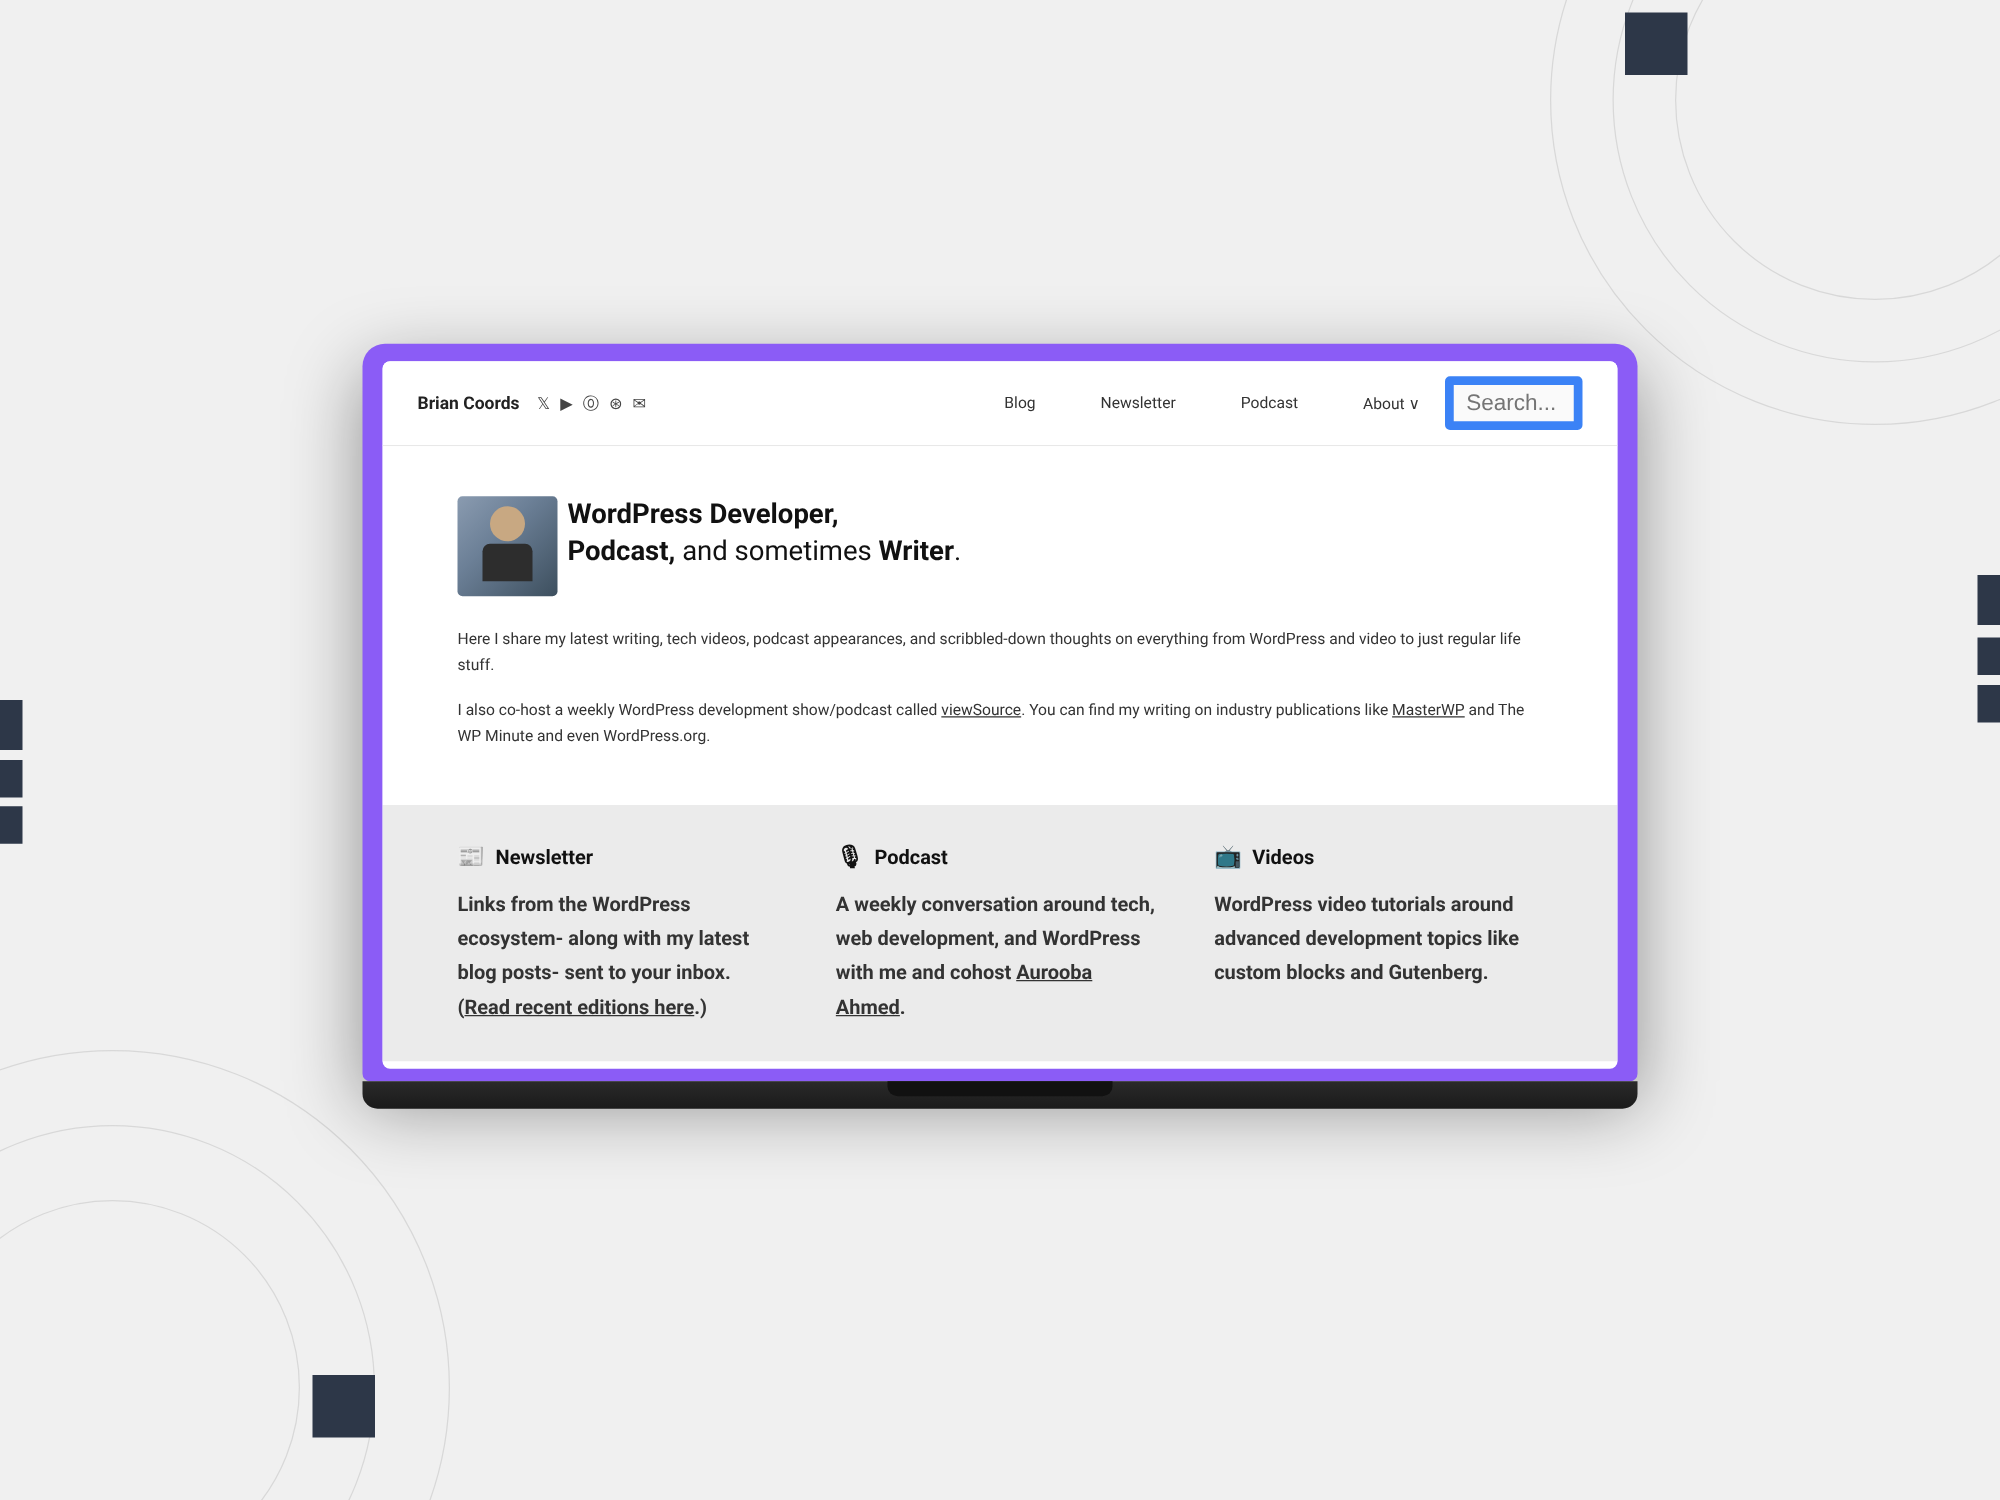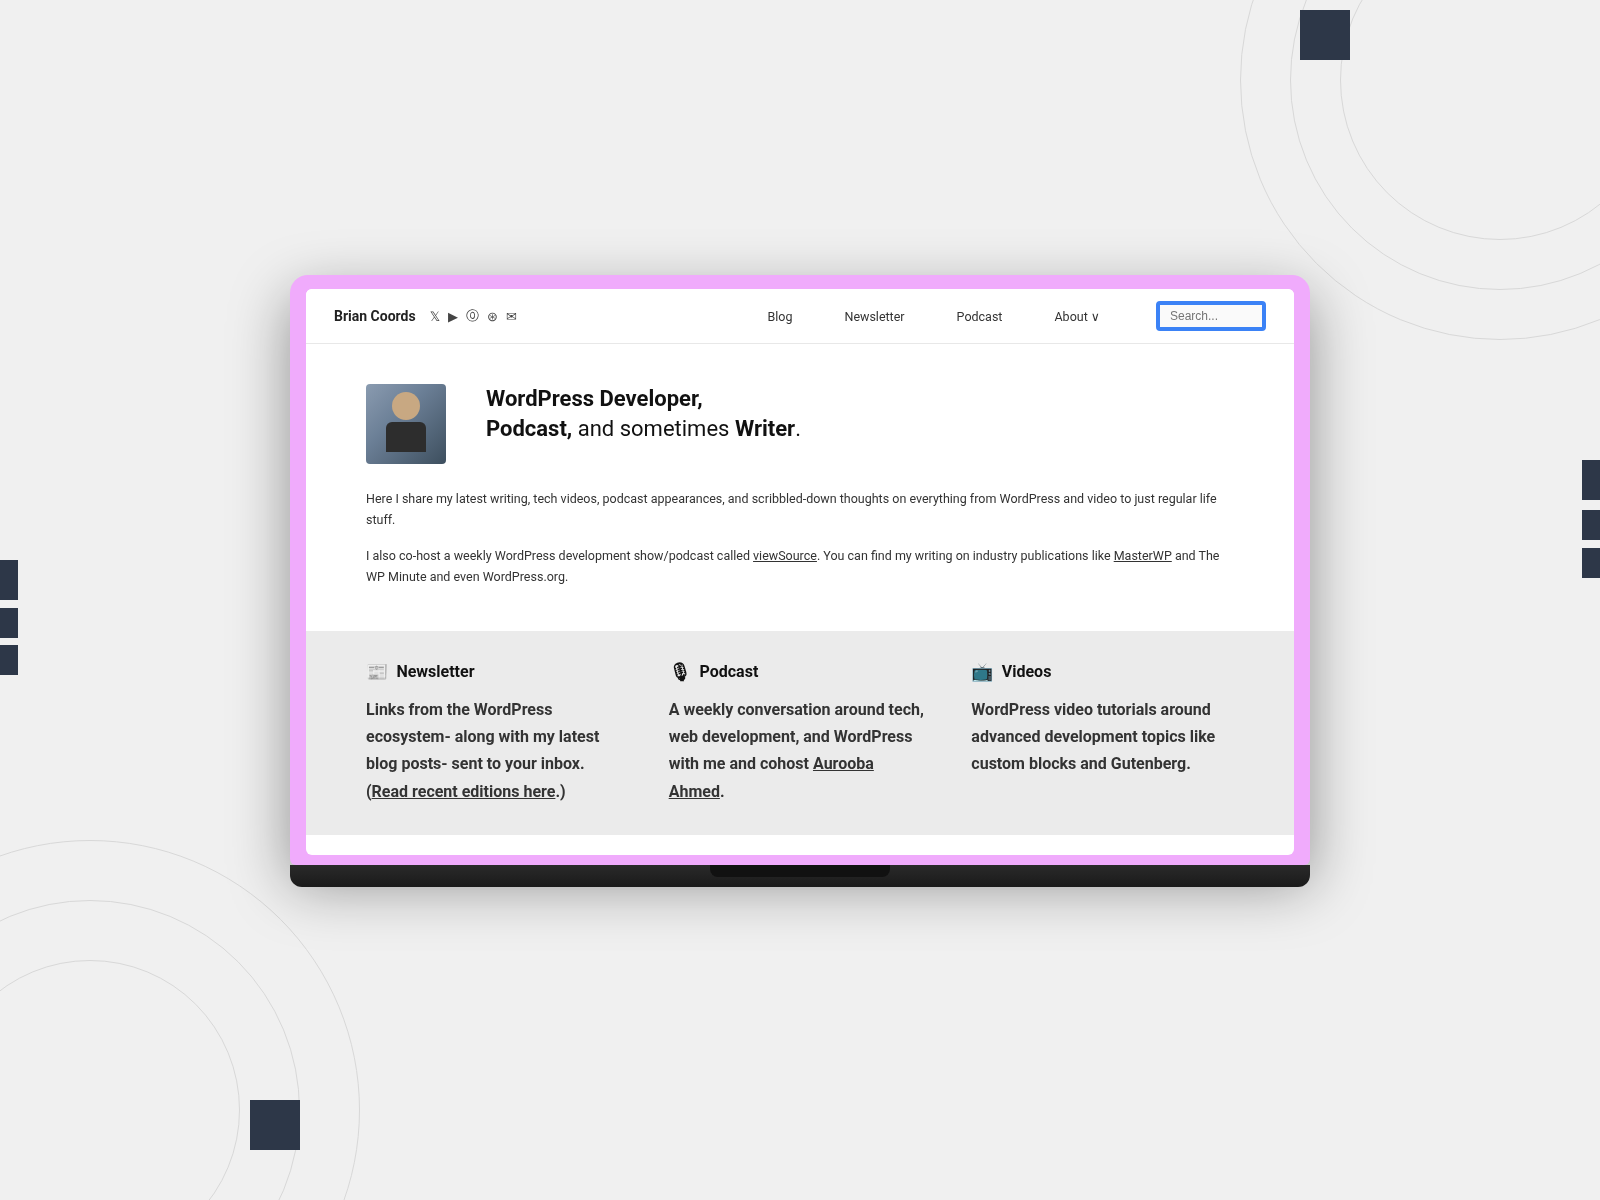--- a/index.html
+++ b/index.html
@@ -57,21 +57,21 @@
 
     
     .laptop-outer {
       position: relative;
       width: 1020px;
       height: 650px;
       z-index: 10;
     }
 
     .laptop-screen-bezel {
-      background: #f0abfc;
+      background: #8b5cf6;
       border-radius: 18px 18px 6px 6px;
       width: 100%;
       height: 590px;
       position: relative;
       box-shadow: 0 20px 60px rgba(0,0,0,0.4);
       padding: 14px 16px 10px 16px;
     }
 
     .laptop-screen {
       background: #ffffff;
@@ -145,40 +145,39 @@
       padding-left: 32px;
     }
 
     .nav-link-about {
       display: flex;
       align-items: center;
       gap: 3px;
     }
 
     .search-box {
-      border: 4px solid #3b82f6;
+      border: 7px solid #3b82f6;
       border-radius: 4px;
       padding: 4px 10px;
-      font-size: 12px;
+      font-size: 18px;
       color: #999;
       background: #fafafa;
       width: 110px;
-      margin-left: 36px;
     }
 
     
     .hero {
       padding: 40px 60px 30px 60px;
       background: #fff;
     }
 
     .hero-inner {
       display: flex;
       align-items: flex-start;
-      gap: 40px;
+      gap: 8px;
       margin-bottom: 24px;
     }
 
     .hero-avatar {
       width: 80px;
       height: 80px;
       border-radius: 4px;
       background: linear-gradient(135deg, #8a9bb0 0%, #6b7f96 40%, #3d4f5e 100%);
       flex-shrink: 0;
       overflow: hidden;

